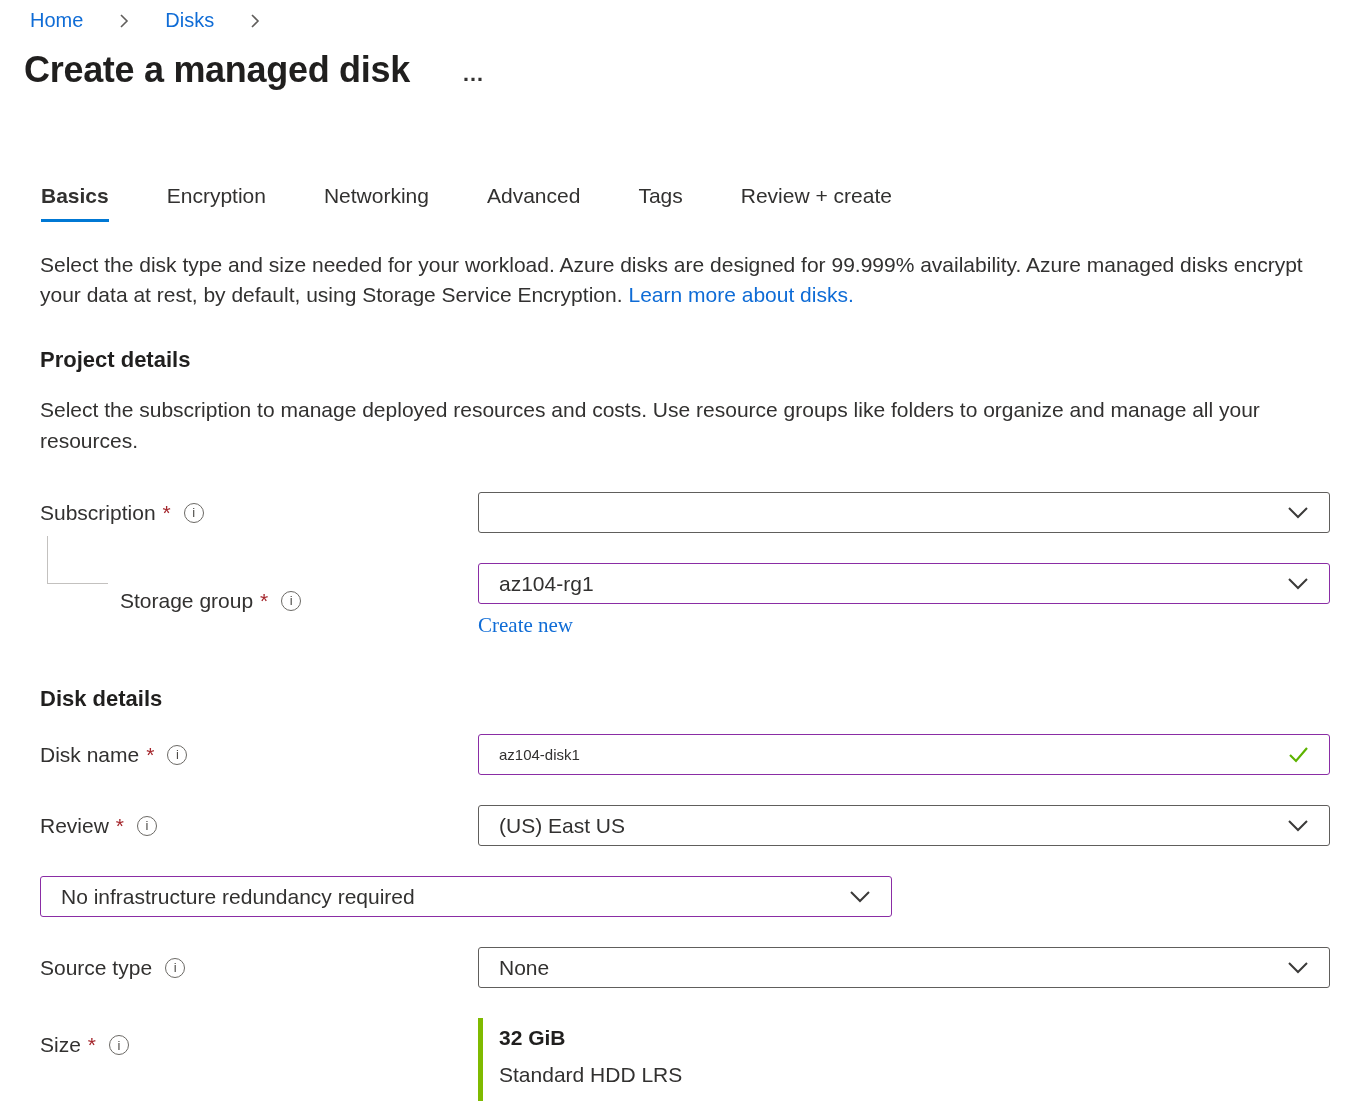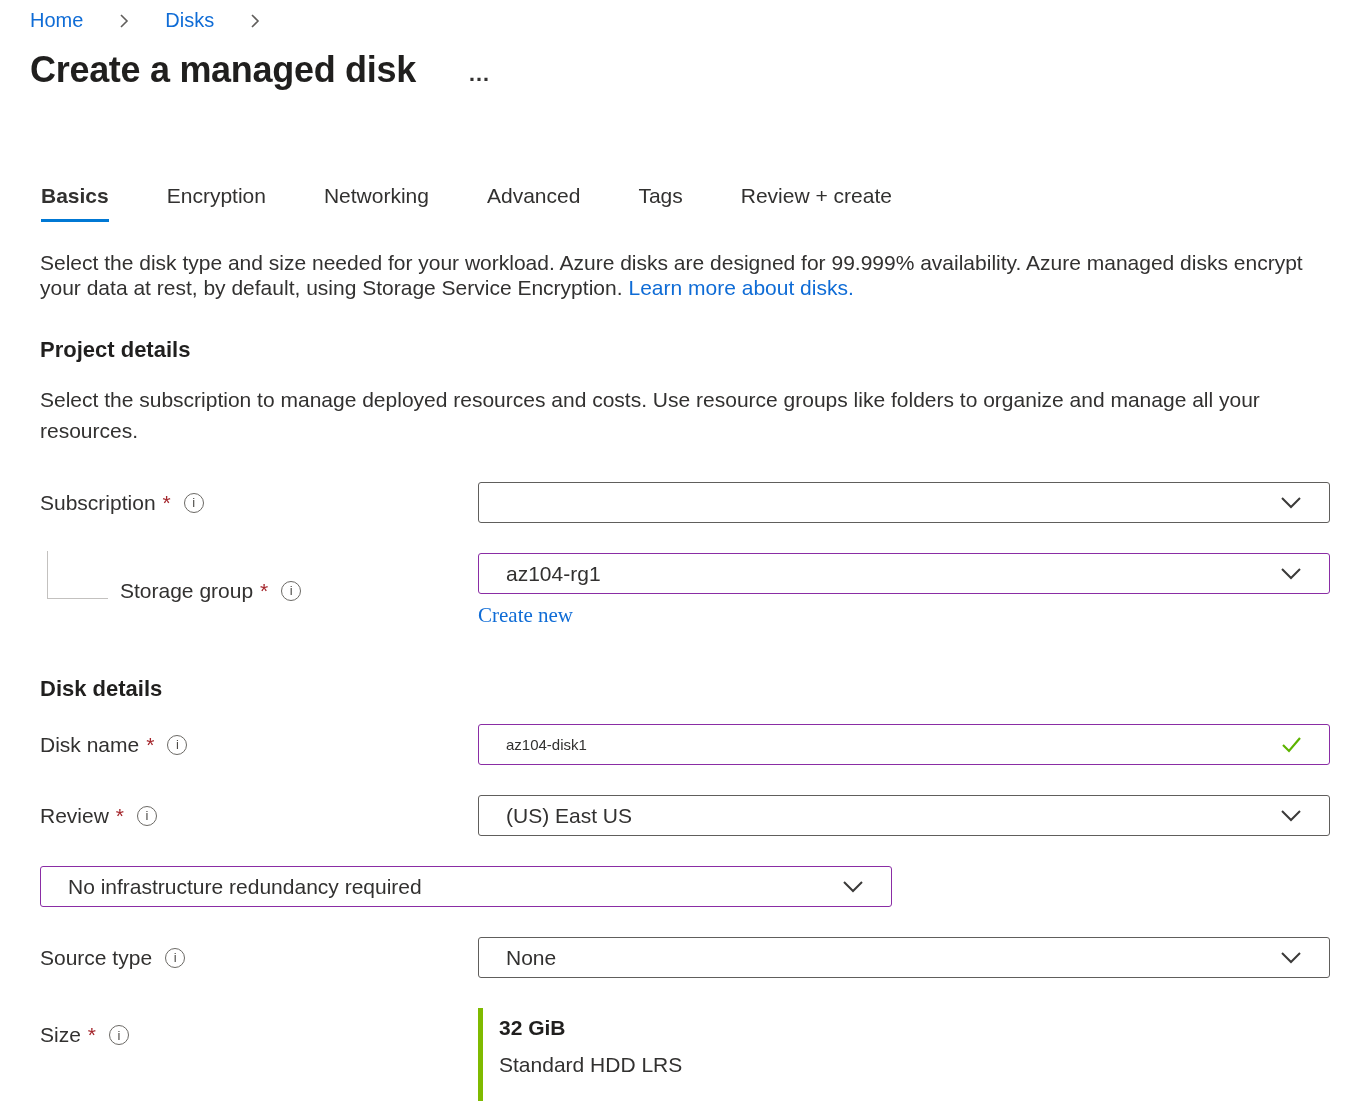--- a/index.html
+++ b/index.html
@@ -17,47 +17,47 @@
   html,body{margin:0;padding:0;}
   body{
     width:1348px;height:1101px;overflow:hidden;background:#fff;
     font-family:"Liberation Sans", sans-serif;color:var(--text);
     font-size:21px;
   }
   
   .breadcrumb{padding:9px 0 0 30px;font-size:20px;display:flex;align-items:center;gap:24px;}
   .crumb{color:var(--link-blue);text-decoration:none;cursor:pointer;}
   .crumb-sep{margin:0 12px;display:inline-flex;align-items:center;}
-  .title-row{padding-left:30px;margin-top:16px;display:flex;align-items:center;gap:52px;}
+  .title-row{padding-left:24px;margin-top:16px;display:flex;align-items:center;gap:52px;}
   .page-title{font-size:36px;line-height:44px;font-weight:700;color:var(--heading);margin:0;letter-spacing:-0.3px;}
   .more-btn{background:none;border:none;padding:0;margin-top:8px;font-size:22px;font-weight:700;color:var(--text);cursor:pointer;line-height:10px;letter-spacing:1px;font-family:inherit;}
   
   .tabs{margin:92px 0 0 41px;display:flex;gap:58px;font-size:21px;}
   .tab{position:relative;padding-bottom:14px;cursor:pointer;color:var(--text);}
   .tab.active{font-weight:700;}
   .tab.active::after{content:"";position:absolute;left:0;right:0;bottom:0;height:3px;background:var(--tab-accent-blue);}
   
-  .intro{margin:28px 0 0 40px;max-width:1276px;line-height:25px;}
+  .intro{margin:28px 0 0 40px;max-width:1276px;line-height:30px;}
   .text-link{color:var(--link-blue);text-decoration:none;cursor:pointer;}
   .intro .text-link{margin-left:6px;}
   
   .section-heading{margin:37px 0 0 40px;font-size:22px;font-weight:700;color:var(--heading);}
   .section-desc{margin:21px 0 0 40px;max-width:1276px;line-height:31px;}
   .form{margin:36px 0 0 40px;}
-  .form-row{display:flex;align-items:center;margin-bottom:30px;}
+  .form-row{display:flex;margin-bottom:30px;}
   .form-row.top-align{align-items:flex-start;}
   .row-label{width:438px;flex-shrink:0;display:flex;align-items:center;position:relative;}
   .lbl-text{line-height:26px;}
   .req{color:var(--required-red);margin-left:7px;font-size:21px;}
   .info-icon{width:20px;height:20px;border:1.4px solid #6b6965;border-radius:50%;margin-left:13px;display:inline-flex;align-items:center;justify-content:center;flex-shrink:0;color:#4d4b48;}
   .info-icon::before{content:"i";font-size:13px;line-height:1;}
   .row-control{flex:1;max-width:852px;}
   .select-box,.text-box{
     height:41px;border:1px solid var(--border-gray);border-radius:3px;background:#fff;
-    display:flex;align-items:center;justify-content:space-between;padding:0 27px;cursor:pointer;
+    display:flex;align-items:center;justify-content:space-between;padding:0 20px;cursor:pointer;
   }
   .select-box.dirty,.text-box.dirty{border:1.5px solid var(--dirty-field-purple);}
   .select-value{font-size:21px;color:var(--text);white-space:nowrap;overflow:hidden;}
   .chevron{flex-shrink:0;margin-left:10px;display:inline-flex;}
   .text-box input{border:none;outline:none;flex:1;font-family:inherit;font-size:15px;color:var(--text);background:transparent;padding:0;}
   .check-icon{flex-shrink:0;margin-left:10px;display:inline-flex;}
   .create-new{display:inline-block;margin-top:9px;font-size:21px;font-family:Liberation Serif, serif;}
   
   .row-label.indented{padding-left:80px;}
   .connector{position:absolute;left:7px;top:-27px;width:61px;height:48px;border-left:1px solid #c3c1bf;border-bottom:1px solid #c3c1bf;}

